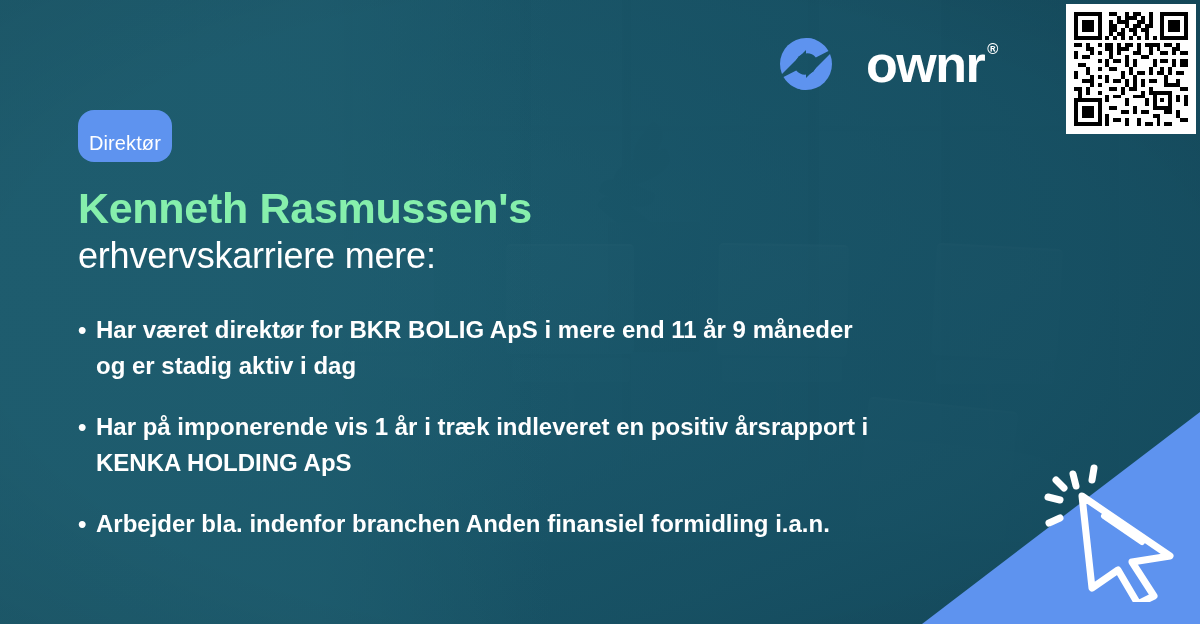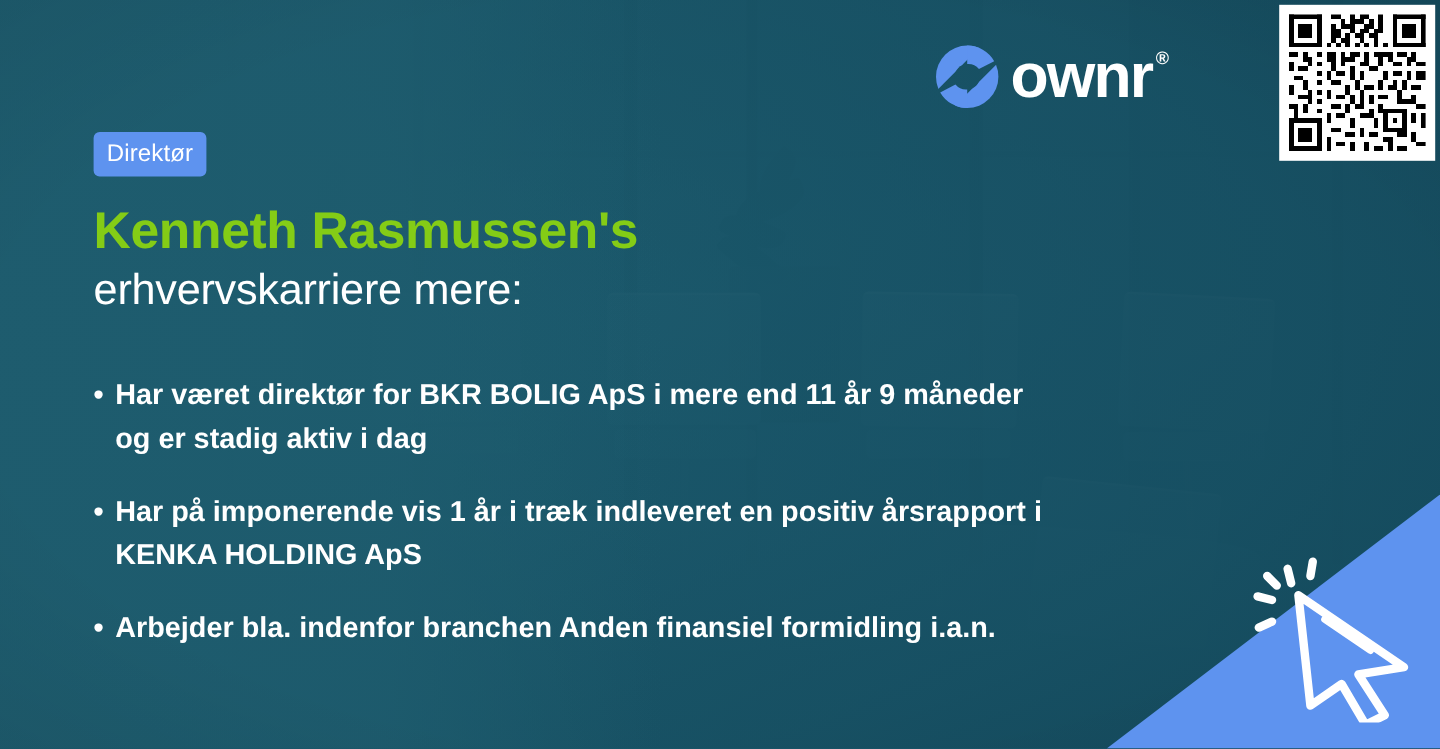--- a/index.html
+++ b/index.html
@@ -87,21 +87,21 @@
     background:radial-gradient(120% 120% at 50% 50%, rgba(0,0,0,0) 42%, rgba(0,0,0,.20) 100%);
   }
   .leftwash {
     position:absolute; left:0; top:0; width:46%; height:100%;
     background:linear-gradient(90deg, rgba(30,92,110,.96) 0%, rgba(30,92,110,.80) 58%, rgba(30,92,110,0) 100%);
   }
 
   
   .logo {
     position:absolute; left:778px; top:36px;
-    display:flex; align-items:center; gap:8px;
+    display:flex; align-items:center; gap:32px;
   }
   .logo-mark { width:56px; height:56px; display:block; }
   .logo-word {
     display:flex; align-items:flex-start;
     color:#ffffff;
     font-size:52px;
     font-weight:700;
     letter-spacing:-1.5px;
     line-height:1;
   }
@@ -122,28 +122,28 @@
 
   
   .content { position:absolute; left:78px; top:110px; width:820px; }
 
   .badge {
     display:inline-block;
     background:#5e93ef;
     color:#ffffff;
     font-size:20px;
     line-height:1;
-    padding:8px 11px 9px;
-    border-radius:5px;
+    padding:23px 11px 9px;
+    border-radius:16px;
     letter-spacing:.1px;
   }
 
   .headline {
     margin-top:22px;
-    color:#84cc16;
+    color:#86efac;
     font-size:43px;
     font-weight:700;
     line-height:1.12;
     letter-spacing:-.3px;
   }
   .subhead {
     color:#ffffff;
     font-size:36px;
     font-weight:400;
     line-height:1.2;

